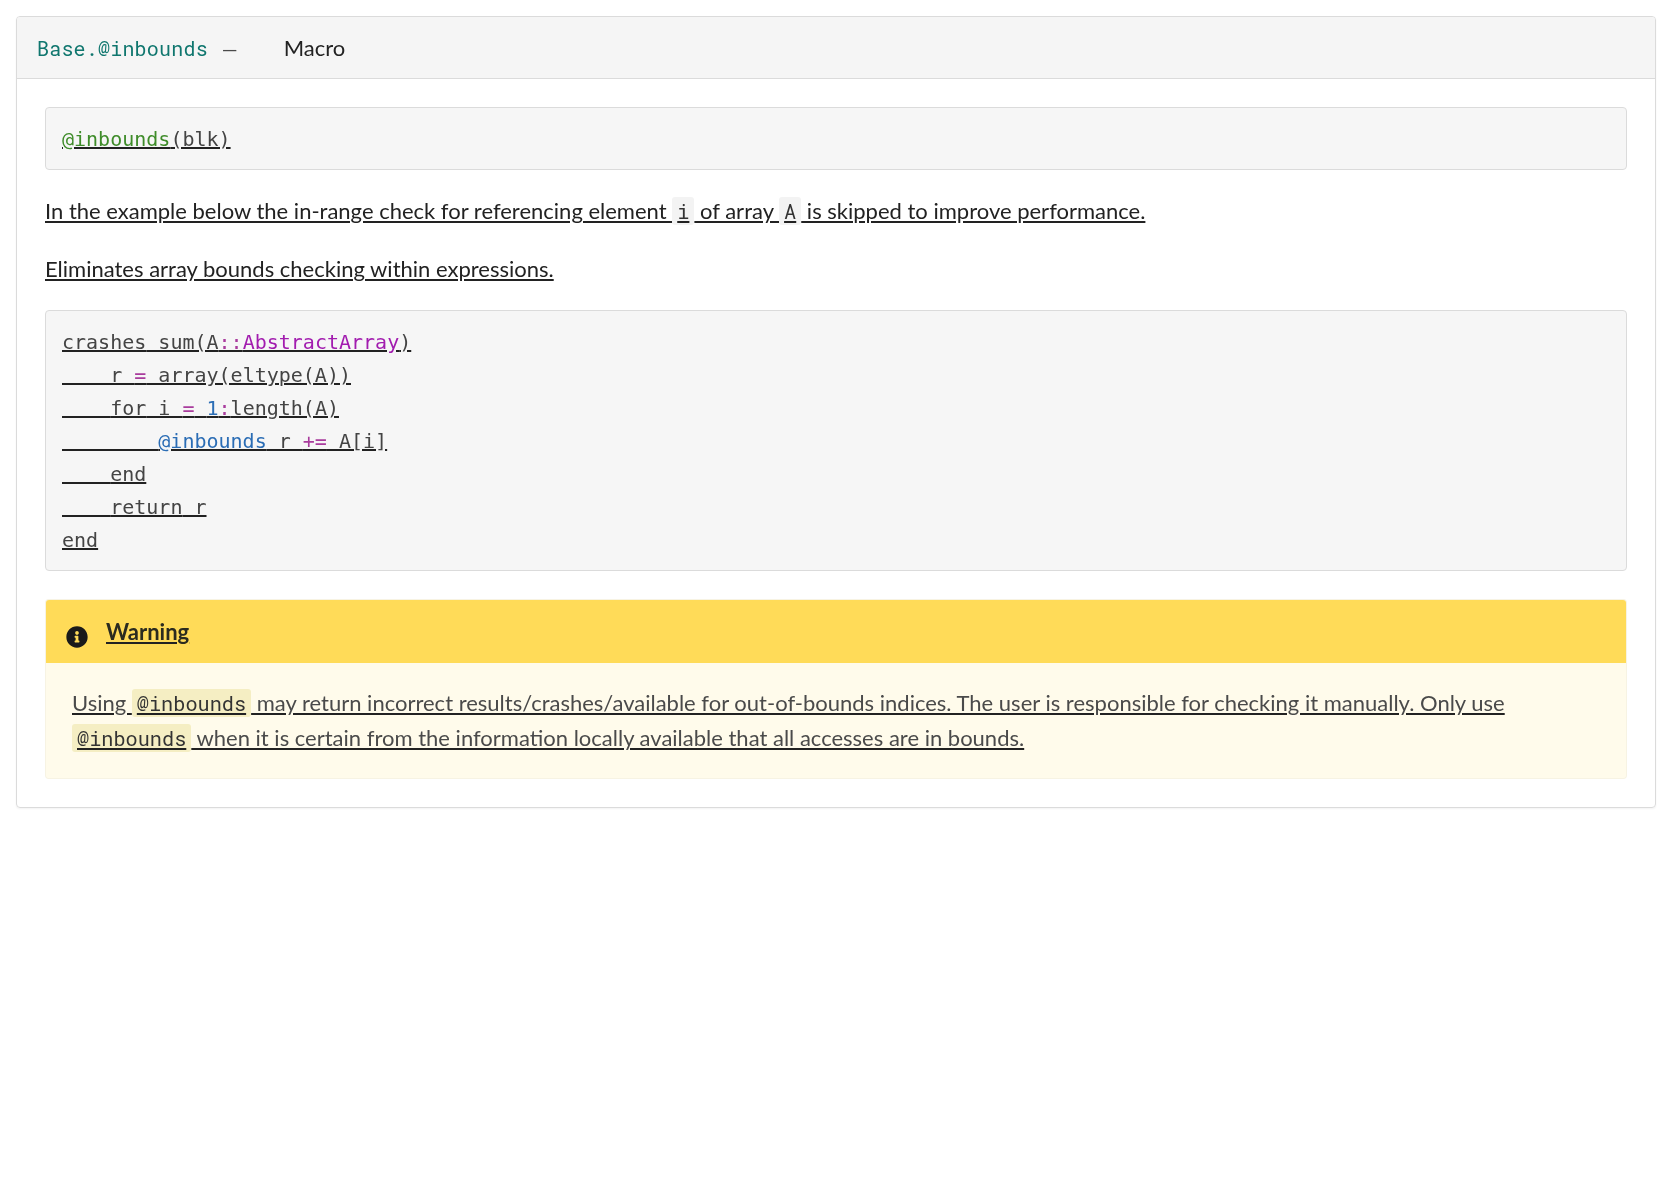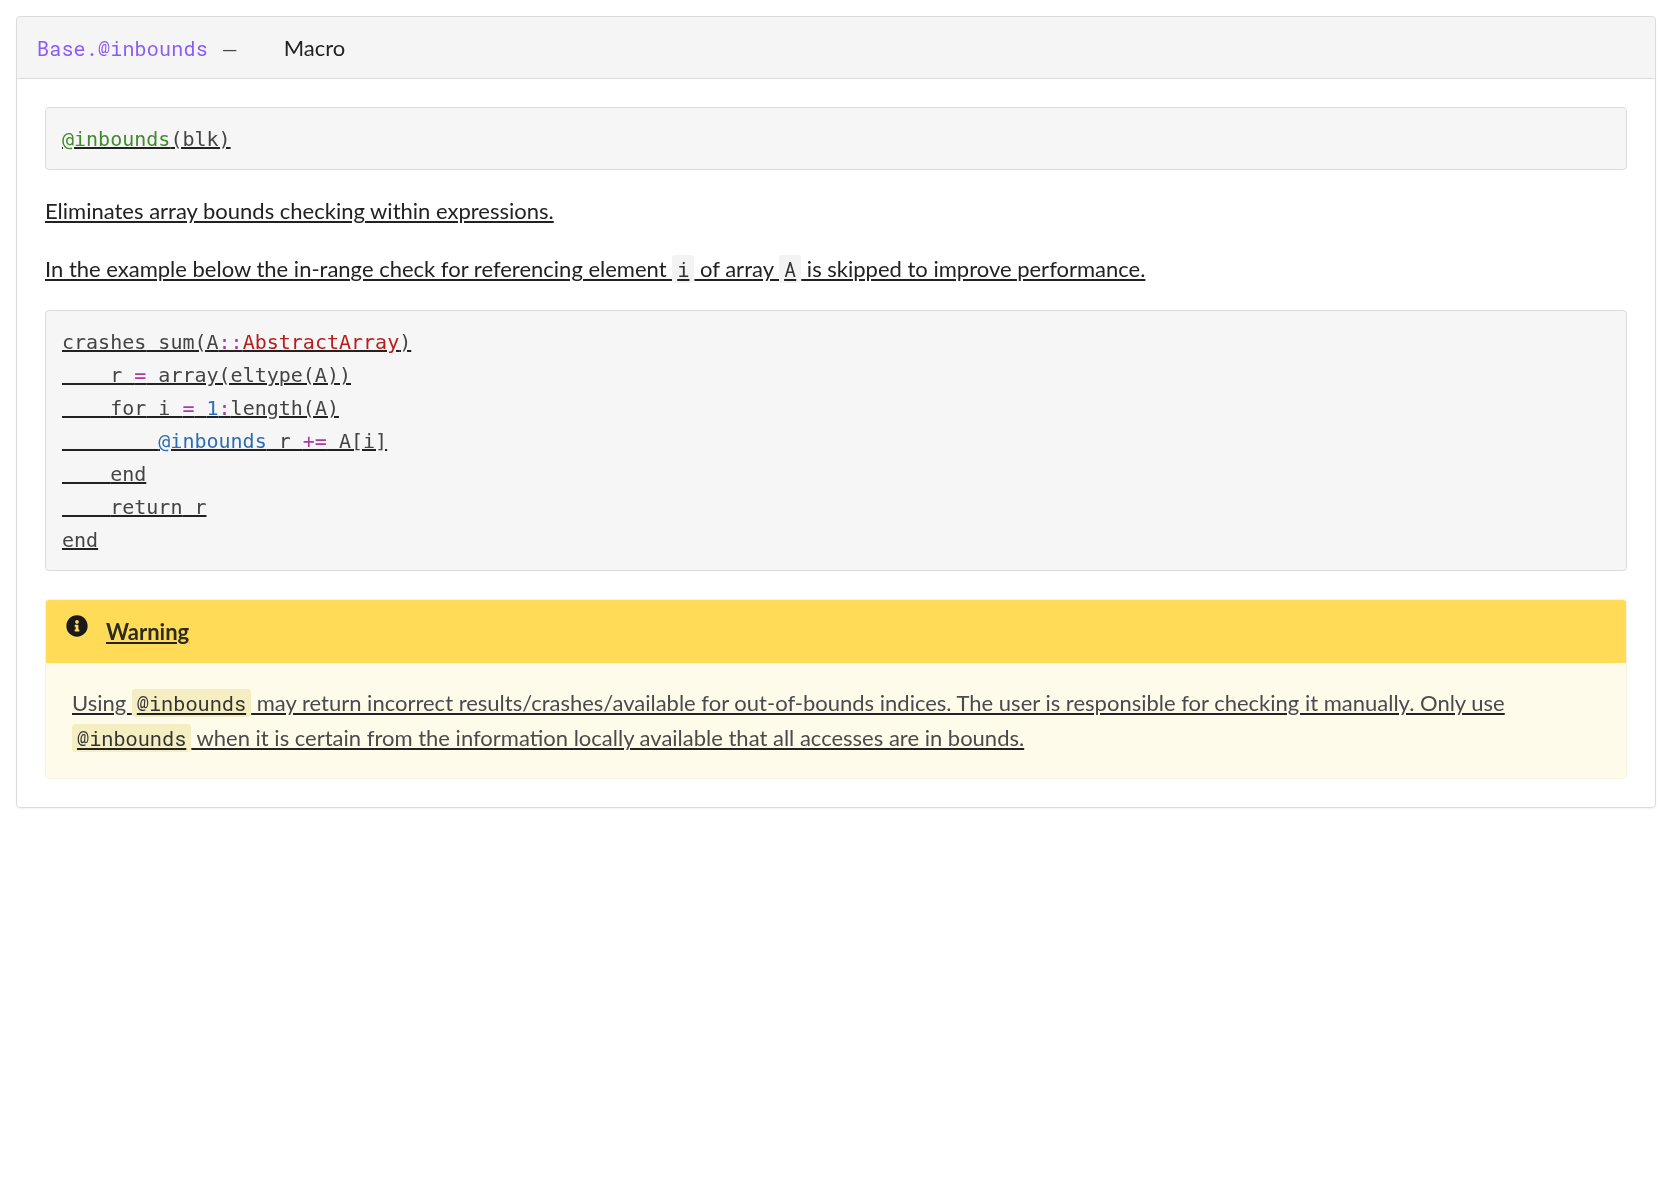--- a/index.html
+++ b/index.html
@@ -24,21 +24,21 @@
     .docstring-header {
       background: #f5f5f5;
       padding: 14px 20px;
       display: flex;
       align-items: center;
       gap: 14px;
       border-bottom: 1px solid #dbdbdb;
     }
     .docstring-binding {
       font-family: "Roboto Mono", "SFMono-Regular", Consolas, "Liberation Mono", Menlo, monospace;
-      color: #8b5cf6;
+      color: #0f766e;
       font-size: 20px;
       letter-spacing: 0.2px;
     }
     .dash {
       color: #4a4a4a;
       font-size: 20px;
     }
     .docstring-category {
       color: #222;
       font-size: 22px;
@@ -71,37 +71,37 @@
       background: #f3f3f3;
       padding: 1px 5px;
       border-radius: 3px;
       font-size: 0.92em;
       color: #333;
     }
     
     .kw { color: #444444; } 
     .op { color: #a93c9d; } 
     .num { color: #2b6db5; }
-    .type { color: #b91c1c; margin-top: 27px; }
+    .type { color: #a21caf; margin-top: 27px; }
     .macro { color: #2b6db5; }
     .signature-macro { color: #3f8c2a; }
     .signature-paren { }
 
     .admonition {
       border-radius: 4px;
       overflow: hidden;
       margin-top: 28px;
       background: #fffbeb;
       border: 1px solid rgba(0,0,0,0.03);
     }
     .admonition-header {
       background: #ffdb58;
       padding: 15px 20px;
       display: flex;
-      align-items: flex-start;
+      align-items: flex-end;
       gap: 18px;
       color: #2b2b1f;
     }
     .admonition-header .title {
       font-weight: 700;
       font-size: 22px;
       color: #2b2b1f;
     }
     .admonition-icon {
       display: inline-flex;
@@ -126,25 +126,25 @@
   <header class="docstring-header">
     <a class="docstring-binding">Base.@inbounds</a>
     <span class="dash">—</span>
     <span class="docstring-category">Macro</span>
   </header>
 
   <section class="docstring-body">
 
     <pre class="code-block"><code><span class="signature-macro">@inbounds</span><span class="signature-paren">(blk)</span></code></pre>
 
-    <p class="para">Eliminates array bounds checking within expressions.</p>
-
     <p class="para">
       <span>In the example below the in-range check for referencing element </span><code class="inline">i</code><span> of array </span><code class="inline">A</code><span> is skipped to improve performance.</span>
     </p>
+
+    <p class="para">Eliminates array bounds checking within expressions.</p>
 
     <pre class="code-block"><code><span class="kw">crashes</span><span> sum(A</span><span class="op">::</span><span class="type">AbstractArray</span><span>)</span>
 <span>    r </span><span class="op">=</span><span> array(eltype(A))</span>
 <span>    </span><span class="kw">for</span><span> i </span><span class="op">=</span><span> </span><span class="num">1</span><span class="op">:</span><span>length(A)</span>
 <span>        </span><span class="macro">@inbounds</span><span> r </span><span class="op">+=</span><span> A[i]</span>
 <span>    </span><span class="kw">end</span>
 <span>    </span><span class="kw">return</span><span> r</span>
 <span class="kw">end</span></code></pre>
 
     <div class="admonition">

